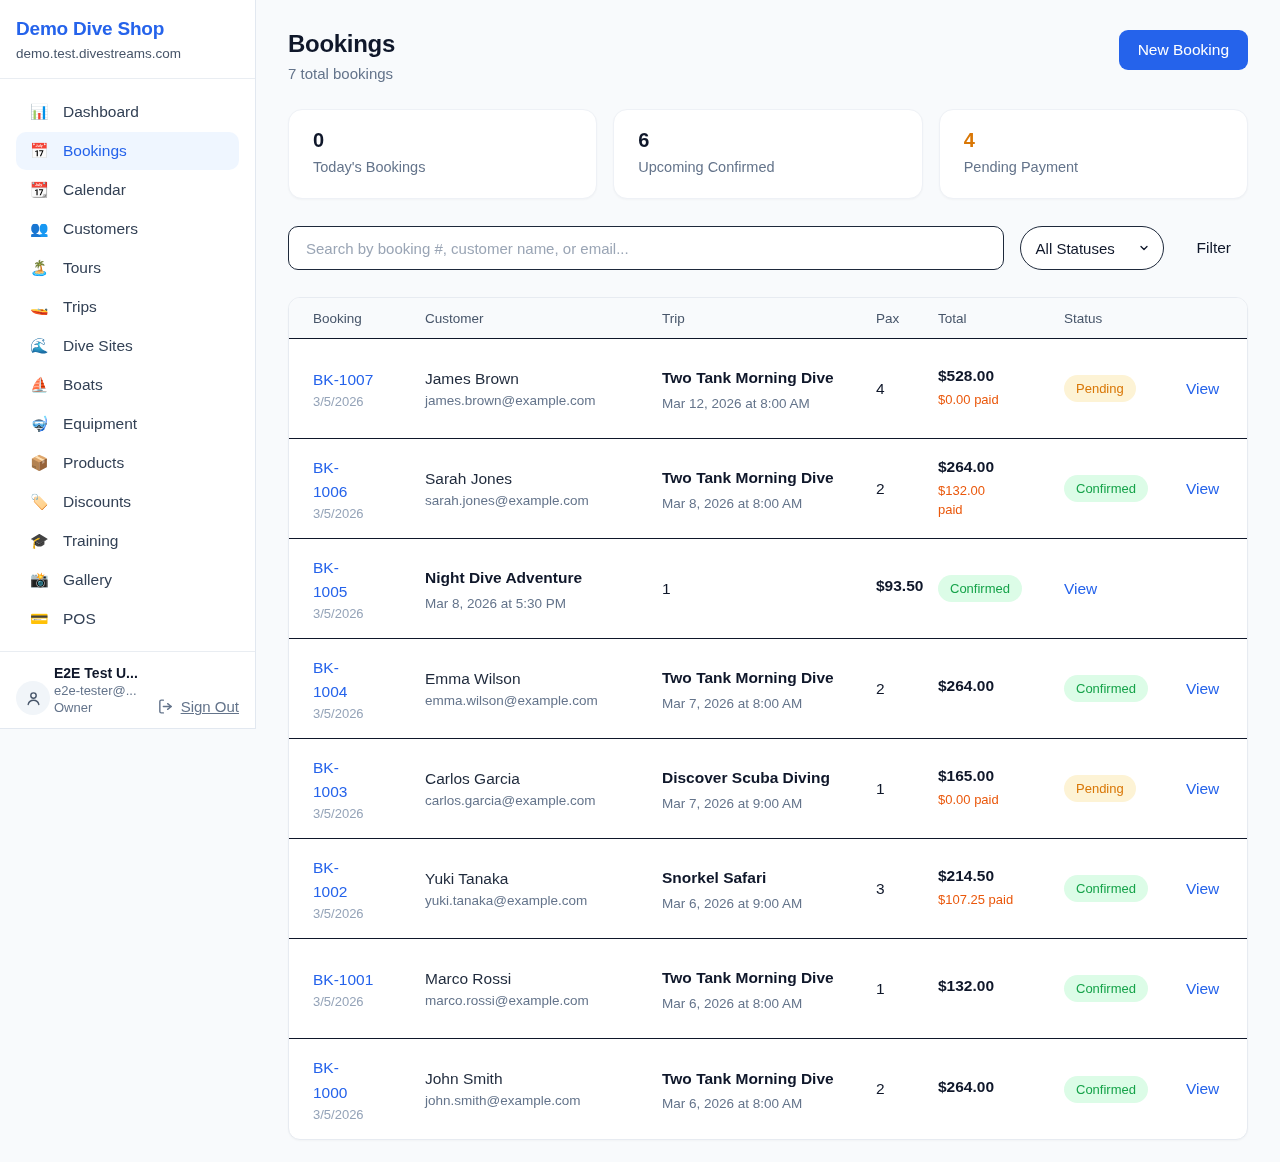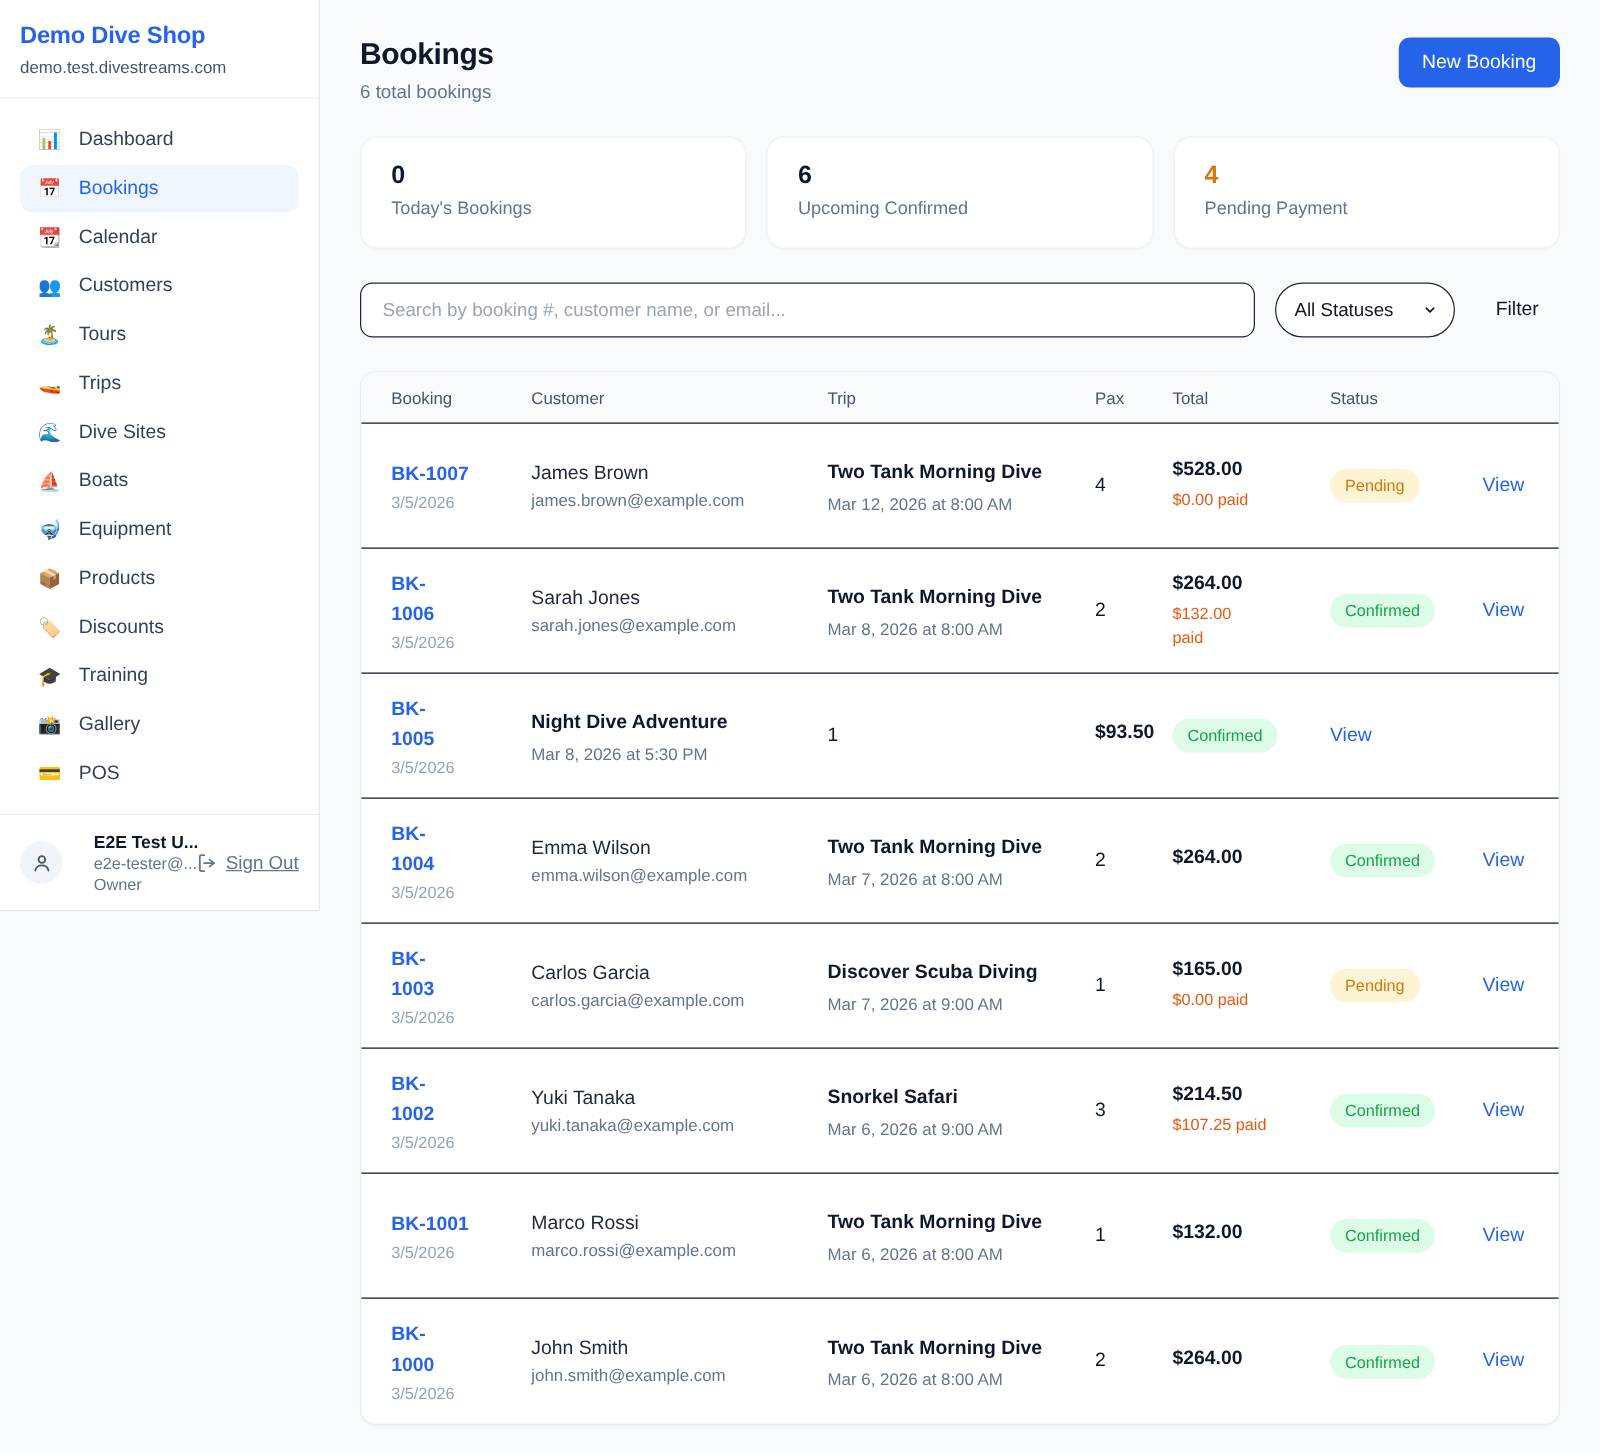--- a/index.html
+++ b/index.html
@@ -24,21 +24,21 @@
   .nav-item {
     display:flex; align-items:center; gap:13px;
     padding:10px 14px; border-radius:10px; cursor:pointer;
     font-size:15.5px; color:#334155; margin-bottom:1px;
   }
   .nav-item .nav-icon { width:20px; font-size:15px; text-align:center; flex:0 0 20px; }
   .nav-item.active { background:#eff6ff; color:#2563eb; font-weight:500; }
 
   .user-footer {
     border-top:1px solid #e9edf2; padding:13px 16px;
-    display:flex; align-items:center; gap:25px;
+    display:flex; align-items:flex-end; gap:4px;
   }
   .avatar {
     width:34px; height:34px; border-radius:50%; background:#f1f5f9;
     display:flex; align-items:center; justify-content:center; flex:0 0 34px;
   }
   .user-meta { flex:1; min-width:0; }
   .user-name { font-size:14px; font-weight:700; color:#0f172a; white-space:nowrap; }
   .user-email, .user-role { font-size:13px; color:#64748b; margin-top:2px; white-space:nowrap; }
   .signout {
     display:flex; align-items:center; gap:7px; border:none; background:none;
@@ -87,21 +87,21 @@
   .tgrid {
     display:grid;
     grid-template-columns:112px 237px 214px 62px 126px 122px 1fr;
     padding:0 24px; align-items:center;
   }
   .thead { height:41px; background:#f8fafc; border-bottom:1px solid #0f172a; }
   .thead .th { font-size:13.5px; font-weight:500; color:#475569; }
   .trow { min-height:100px; padding-top:16px; padding-bottom:16px; border-bottom:1px solid #0f172a; }
   .trow:last-child { border-bottom:none; }
 
-  .bk { font-size:15.5px; font-weight:700; color:#2563eb; text-decoration:none;
+  .bk { font-size:15.5px; font-weight:400; color:#2563eb; text-decoration:none;
         white-space:pre-line; line-height:1.55; display:inline-block; cursor:pointer; }
   .bk-date { font-size:13px; color:#94a3b8; margin-top:2px; }
   .cust { font-size:15.5px; font-weight:500; color:#1e293b; }
   .email { font-size:13.5px; color:#64748b; margin-top:5px; }
   .trip { font-size:15.5px; font-weight:600; color:#0f172a; max-width:172px; line-height:1.55; }
   .trip-date { font-size:13.5px; color:#64748b; margin-top:5px; }
   .pax { font-size:15.5px; color:#0f172a; }
   .total { font-size:15.5px; font-weight:700; color:#0f172a; }
   .paid { font-size:13px; color:#ea580c; margin-top:5px; white-space:pre-line; line-height:1.5; }
   .badge {
@@ -202,21 +202,21 @@
         <span>Sign Out</span>
       </button>
     </div>
   </aside>
 
   <main class="main">
 
     <div class="page-head">
       <div>
         <h1 class="page-title">Bookings</h1>
-        <div class="page-subtitle">6 total bookings</div>
+        <div class="page-subtitle">7 total bookings</div>
       </div>
       <button class="btn-primary">New Booking</button>
     </div>
 
     <div class="stats">
       <div class="stat-card">
         <div class="stat-value" style="color: rgb(15, 23, 42);">0</div>
         <div class="stat-label">Today's Bookings</div>
       </div>
       <div class="stat-card">

